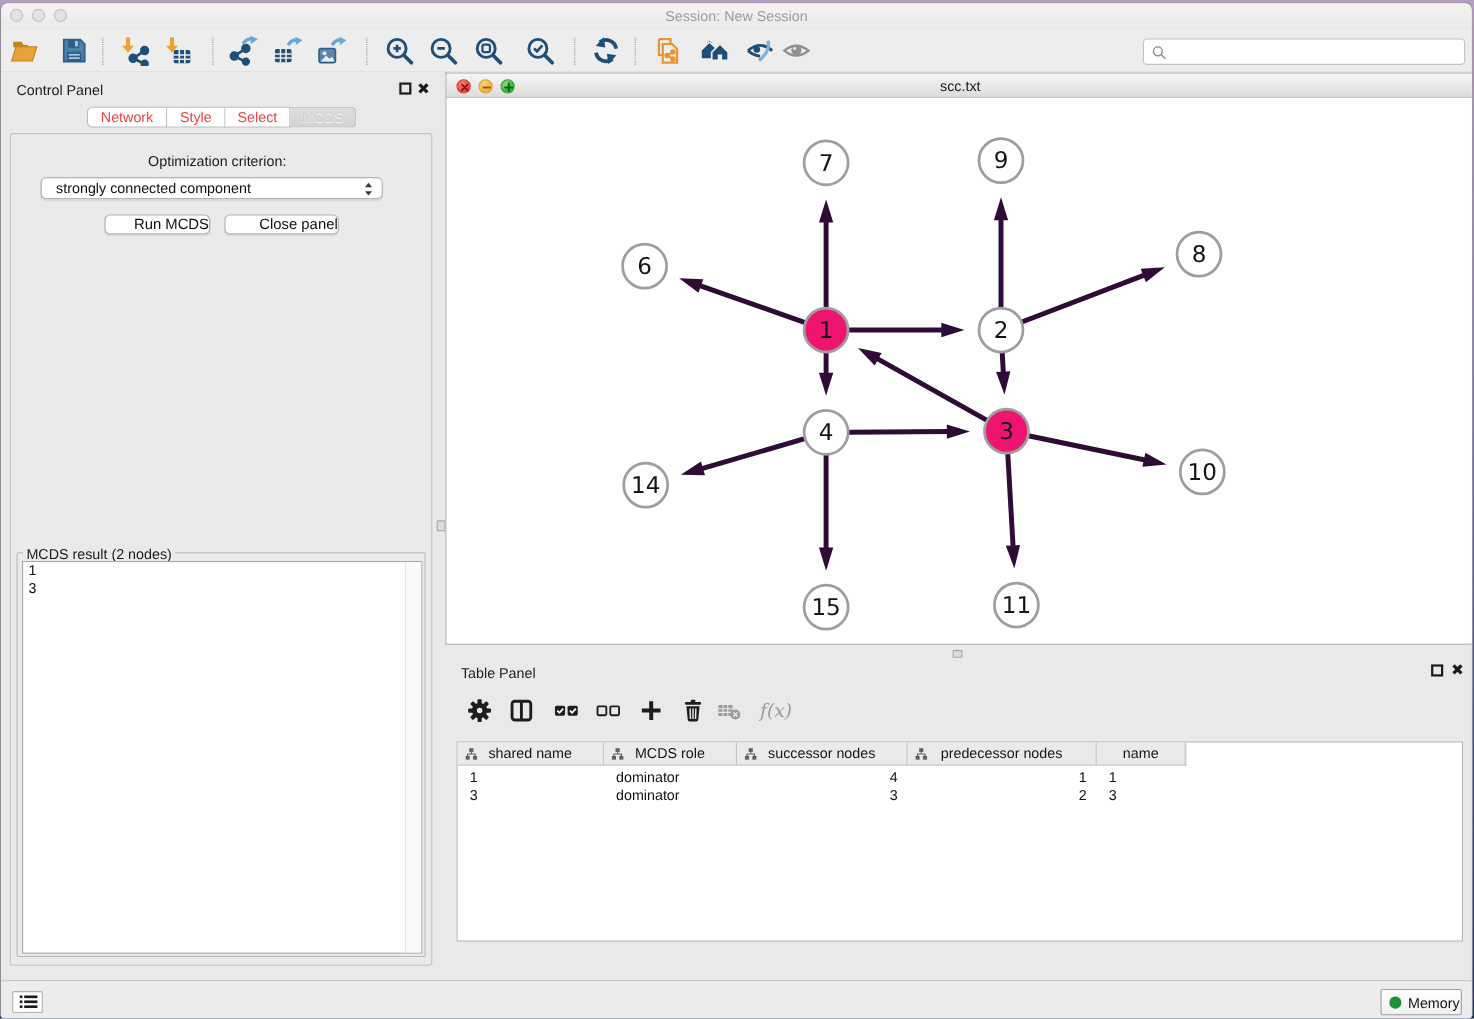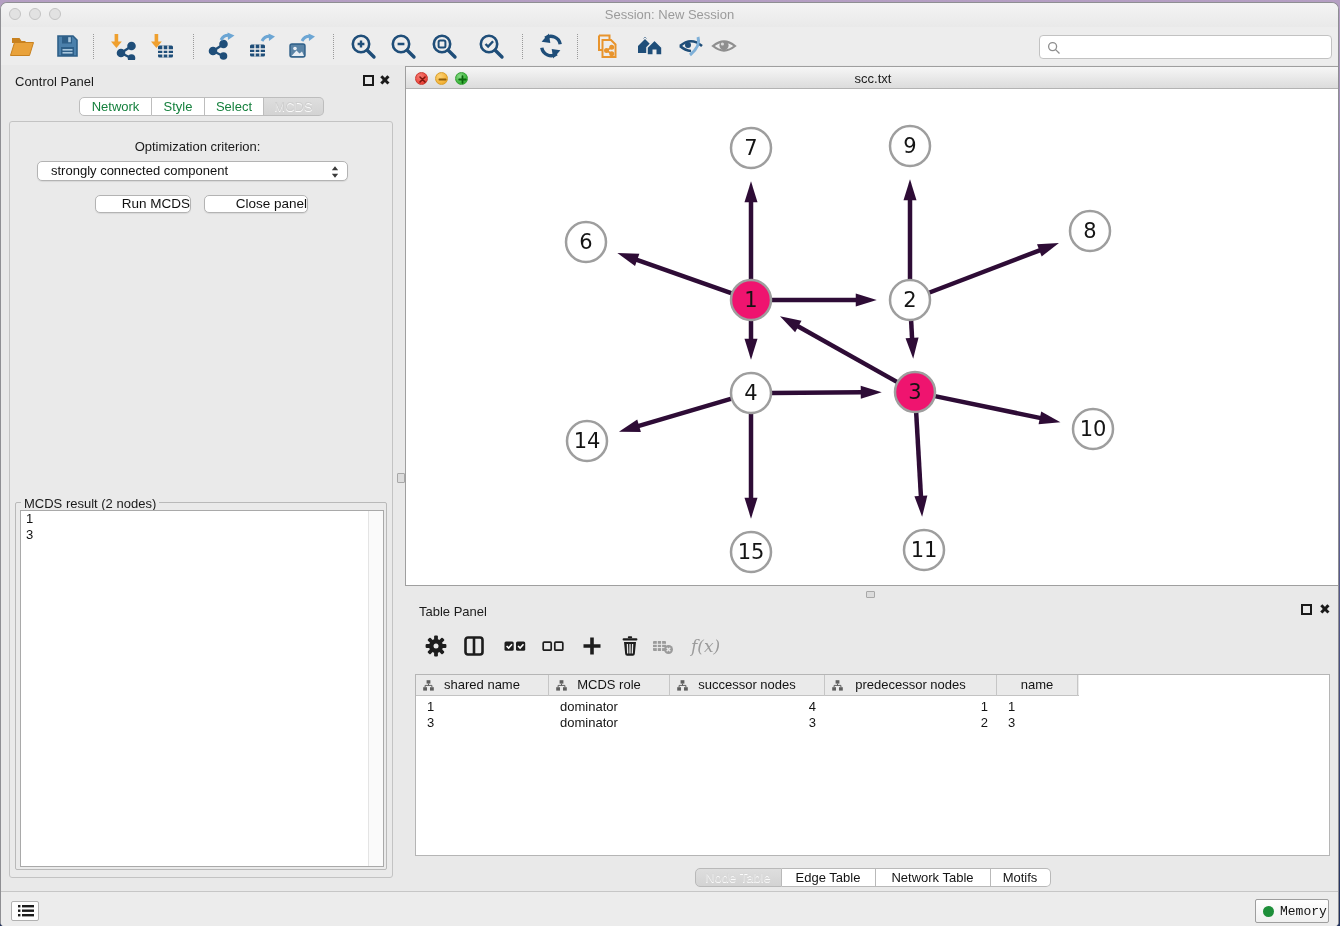--- a/index.html
+++ b/index.html
@@ -35,21 +35,21 @@
     border:none; outline:none; font-size:13px; background:transparent; }
   
   .main { position:absolute; left:0; top:62px; width:100%; height:826px; background:#e9e9e9; }
   
   .cpanel { position:absolute; left:0; top:0; width:393px; height:826px; }
   .panel-title { position:absolute; font-size:13px; color:#1c1c1c; }
   .float-btn { position:absolute; width:11px; height:11px; border:2px solid #1a1a1a; background:transparent; cursor:pointer; }
   .close-x { position:absolute; font-size:14px; font-weight:bold; color:#1a1a1a; line-height:13px; cursor:pointer; }
   .cp-tabs { position:absolute; left:78px; top:32px; height:19px; display:flex; }
   .cp-tab { height:19px; border:1px solid #bdbdbd; border-left:none; background:#fff;
-    font-size:13px; color:#15803d; text-align:center; line-height:17px; cursor:pointer; }
+    font-size:13px; color:#ef4444; text-align:center; line-height:17px; cursor:pointer; }
   .cp-tab:first-child { border-left:1px solid #bdbdbd; border-radius:5px 0 0 5px; }
   .cp-tab:last-child { border-radius:0 5px 5px 0; }
   .cp-tab.sel { background:linear-gradient(#dedede,#d3d3d3); color:#cfcfcf;
     text-shadow:0 1px 0 rgba(255,255,255,0.9); }
   .cp-pane { position:absolute; left:8px; top:56px; width:384px; height:757px;
     border:1px solid #c3c3c3; border-radius:3px; background:#eaeaea; }
   .opt-label { position:absolute; left:0; width:100%; top:74px; text-align:center;
     font-size:13px; color:#1a1a1a; }
   .criterion { position:absolute; left:36px; top:96px; width:311px; height:20px;
     background:#fff; border:1px solid #b3b3b3; border-radius:5px;
@@ -103,21 +103,21 @@
   .td { height:16px; line-height:16px; overflow:hidden; cursor:default; }
   .tp-tabs { position:absolute; left:0; right:0; top:270px; height:19px; display:flex; justify-content:center; }
   .tp-tab { height:19px; border:1px solid #b9b9b9; border-left:none; background:#fff;
     font-size:13px; color:#141414; text-align:center; line-height:17px; cursor:pointer; }
   .tp-tab:first-child { border-left:1px solid #b9b9b9; border-radius:5px 0 0 5px; }
   .tp-tab:last-child { border-radius:0 5px 5px 0; }
   .tp-tab.sel { background:linear-gradient(#dedede,#d3d3d3); color:#d8d8d8;
     text-shadow:0 1px 0 rgba(255,255,255,0.9); }
   
   .statusbar { position:absolute; left:0; top:888px; width:100%; height:36px;
-    background:#ececec; border-top:1px solid #c6c6c6;font-family:Liberation Mono, monospace; }
+    background:#ececec; border-top:1px solid #c6c6c6; }
   .listbtn { position:absolute; left:10px; top:9px; width:28px; height:20px;
     background:#fdfdfd; border:1px solid #b1b1b1; border-radius:2px; cursor:pointer; }
   .membtn { position:absolute; left:1254px; top:7px; width:74px; height:24px;
     background:linear-gradient(#ffffff,#f0f0f0); border:1px solid #9e9e9e; border-radius:2px;
     font-size:13px; color:#111; cursor:pointer; }
   .membtn .dot { position:absolute; left:7px; top:6px; width:11px; height:11px;
     border-radius:50%; background:#1e8f3a; }
   .membtn .mlabel { position:absolute; left:24px; top:4px; }
 </style>
 </head>
@@ -579,26 +579,20 @@
             <div class="trow" style="top: 40px;">
               <div class="td" style="width: 133px; text-align: left; padding: 0px 0px 0px 11px;">3</div>
               <div class="td" style="width: 121px; text-align: left; padding: 0px 0px 0px 11px;">dominator</div>
               <div class="td" style="width: 155px; text-align: right; padding: 0px 9px 0px 0px;">3</div>
               <div class="td" style="width: 172px; text-align: right; padding: 0px 9px 0px 0px;">2</div>
               <div class="td" style="width: 81px; text-align: left; padding: 0px 0px 0px 11px;">3</div>
             </div>
           </div>
       </div>
 
-      <div class="tp-tabs">
-          <div class="tp-tab sel" style="width: 87px;">Node Table</div>
-          <div class="tp-tab" style="width: 94px;">Edge Table</div>
-          <div class="tp-tab" style="width: 115px;">Network Table</div>
-          <div class="tp-tab" style="width: 60px;">Motifs</div>
-        </div>
     </div>
   </div>
 
   <div class="statusbar">
     <span class="listbtn">
       <svg width="26" height="18" viewBox="0 0 26 18" style="position:absolute;left:1px;top:0">
         <g fill="#1a1a1a">
           <rect x="5" y="3" width="2.4" height="2.4"></rect>
             <rect x="9" y="3" width="12" height="2.4"></rect>
           <rect x="5" y="7.5" width="2.4" height="2.4"></rect>

